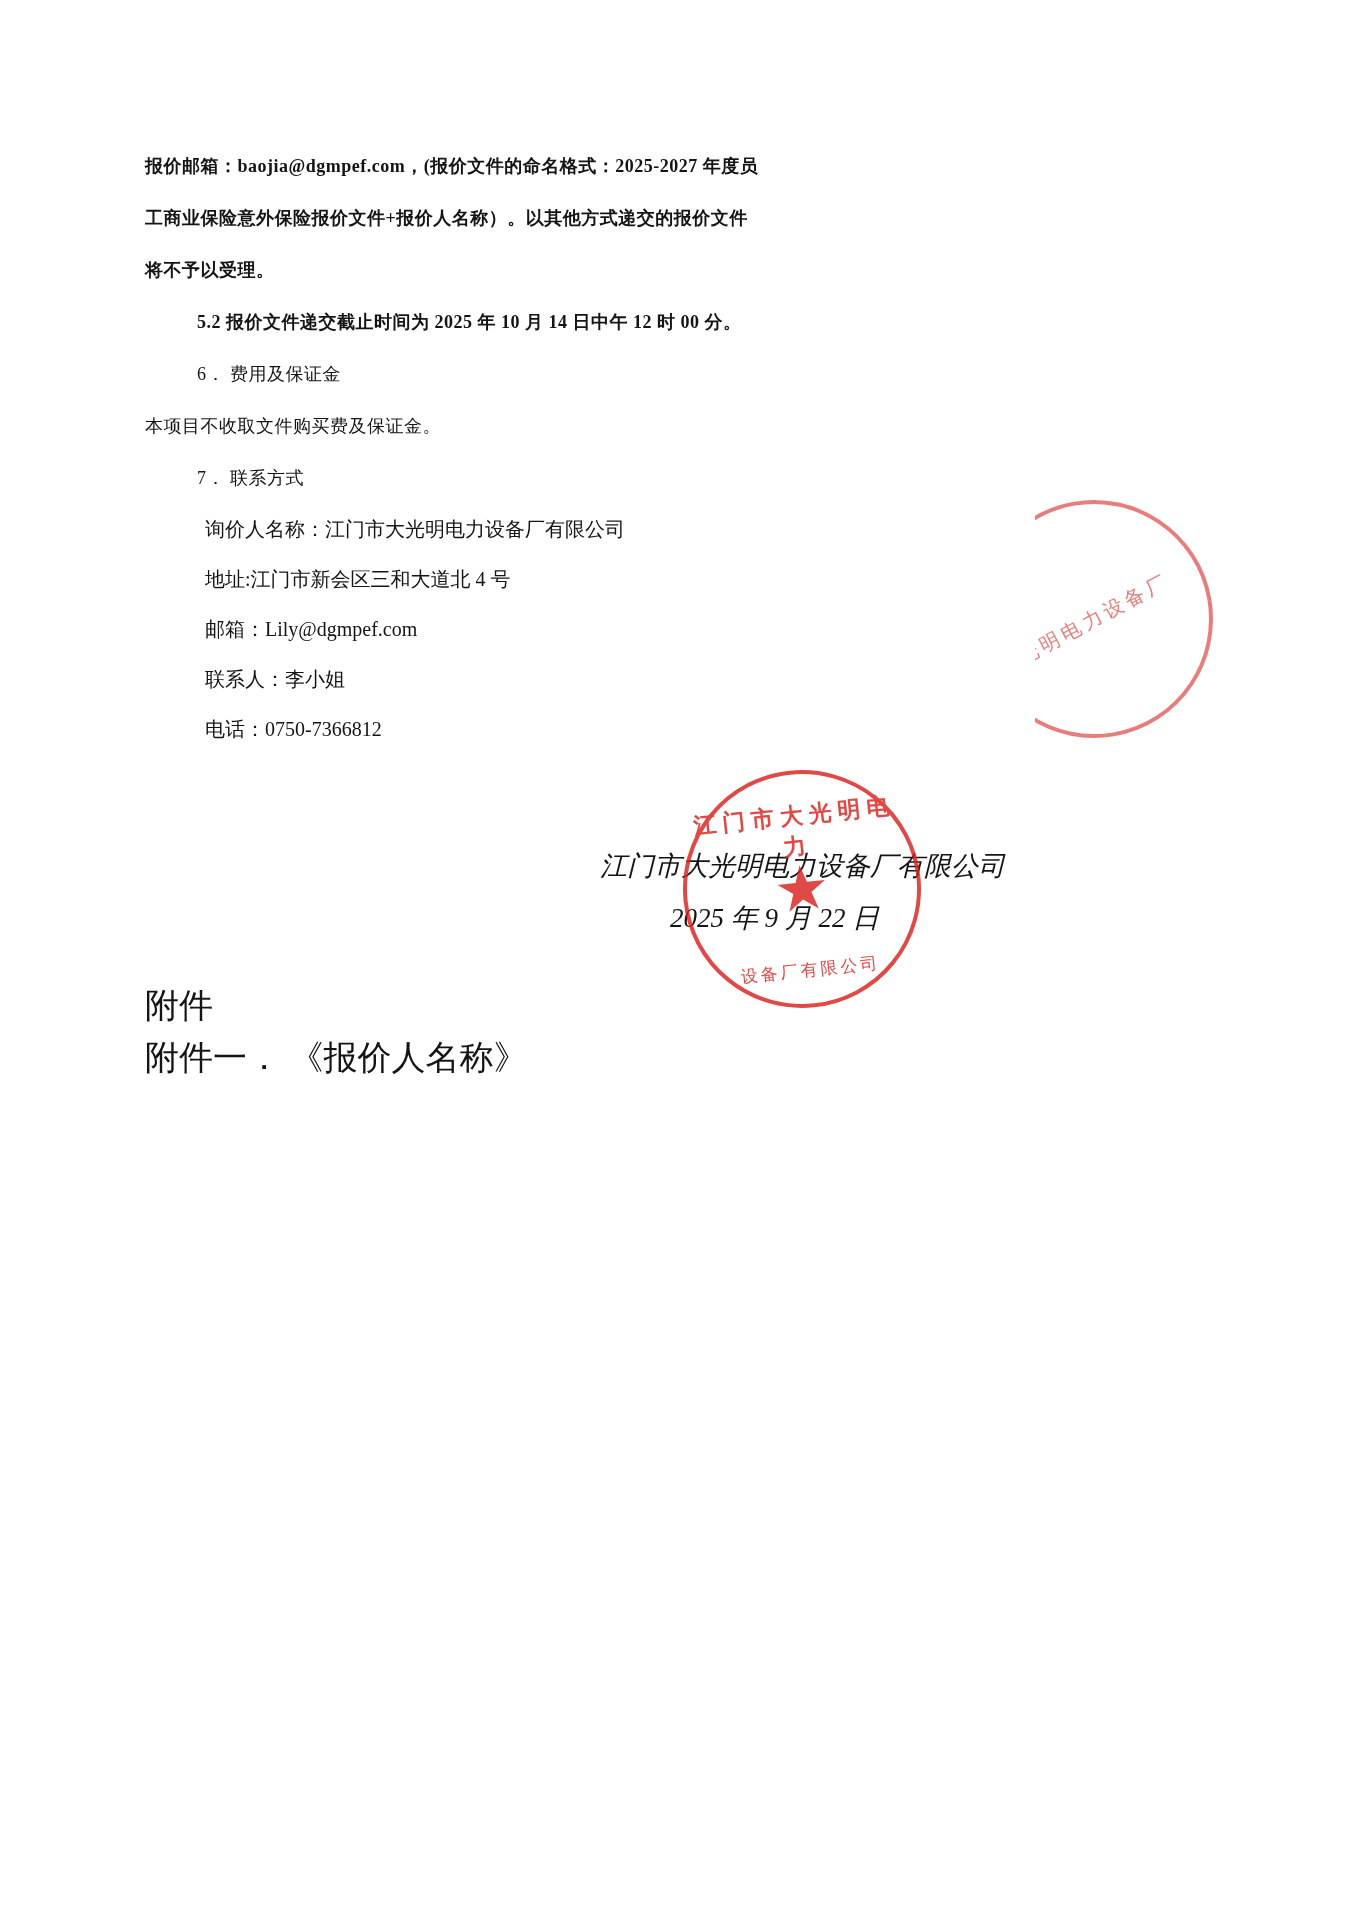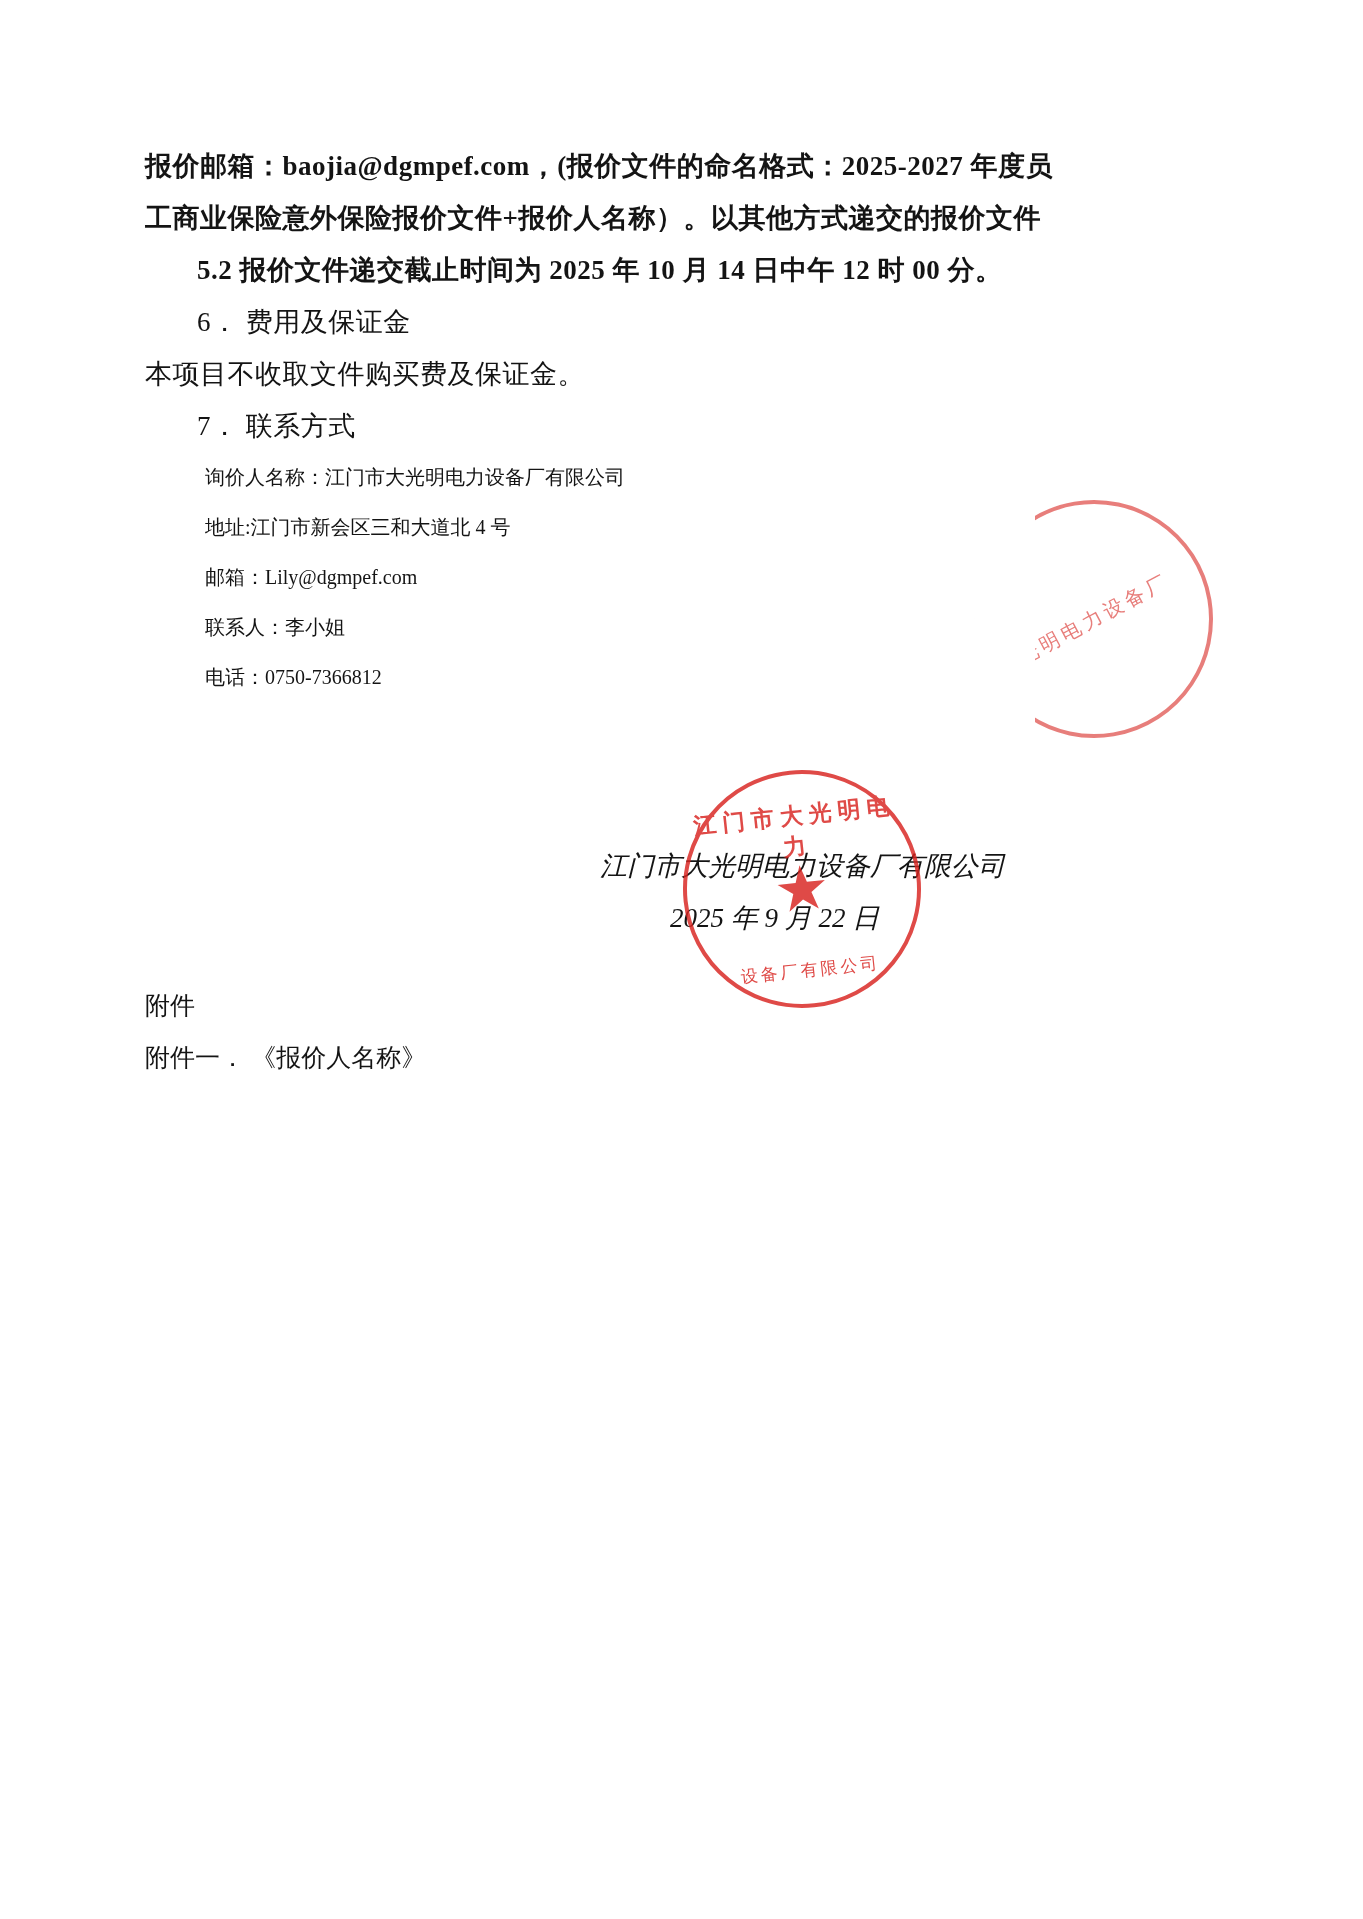--- a/index.html
+++ b/index.html
@@ -18,21 +18,21 @@
     background: #ffffff;
     overflow: hidden;
   }
   .content {
     position: absolute;
     left: 145px;
     top: 140px;
     width: 1080px;
   }
   .para {
-    font-size: 27px;
+    font-size: 18px;
     line-height: 52px;
     letter-spacing: 0.5px;
     color: #141414;
     margin: 0;
   }
   .para-bold {
     font-weight: 600;
   }
   .indent-1 {
     padding-left: 52px;
@@ -60,21 +60,21 @@
     color: #141414;
     font-style: italic;
   }
   .sign-date {
     padding-left: 70px;
   }
   .attach {
     position: absolute;
     left: 145px;
     top: 980px;
-    font-size: 25px;
+    font-size: 34px;
     line-height: 52px;
     color: #141414;
   }
   
   .stamp-round {
     position: absolute;
     left: 683px;
     top: 770px;
     width: 230px;
     height: 230px;
@@ -154,20 +154,21 @@
 </head>
 <body>
 
 <div class="page">
 
   <div class="content">
 
     <div class="block">
       <div class="para para-bold line">报价邮箱：baojia@dgmpef.com，(报价文件的命名格式：2025-2027 年度员</div>
       <div class="para para-bold line">工商业保险意外保险报价文件+报价人名称）。以其他方式递交的报价文件</div>
+      <div class="para para-bold line">将不予以受理。</div>
     </div>
 
     <div class="para para-bold indent-1">5.2 报价文件递交截止时间为 2025 年 10 月 14 日中午 12 时 00 分。</div>
 
     <div class="para indent-1">6． 费用及保证金</div>
     <div class="para">本项目不收取文件购买费及保证金。</div>
 
     <div class="para indent-1">7． 联系方式</div>
 
     <div class="contact-line">询价人名称：江门市大光明电力设备厂有限公司</div>

